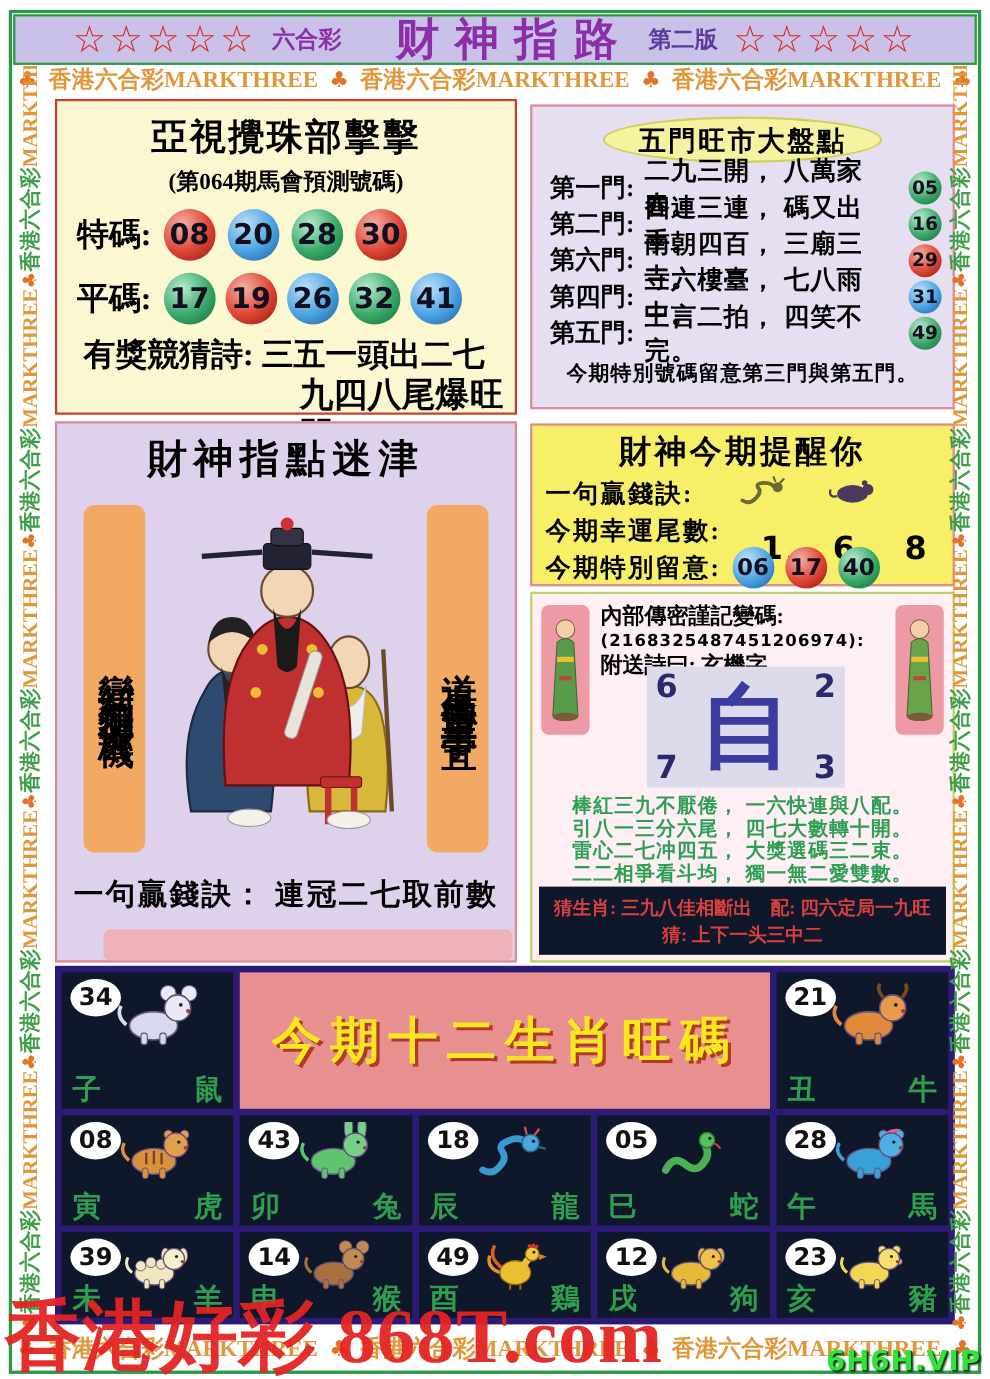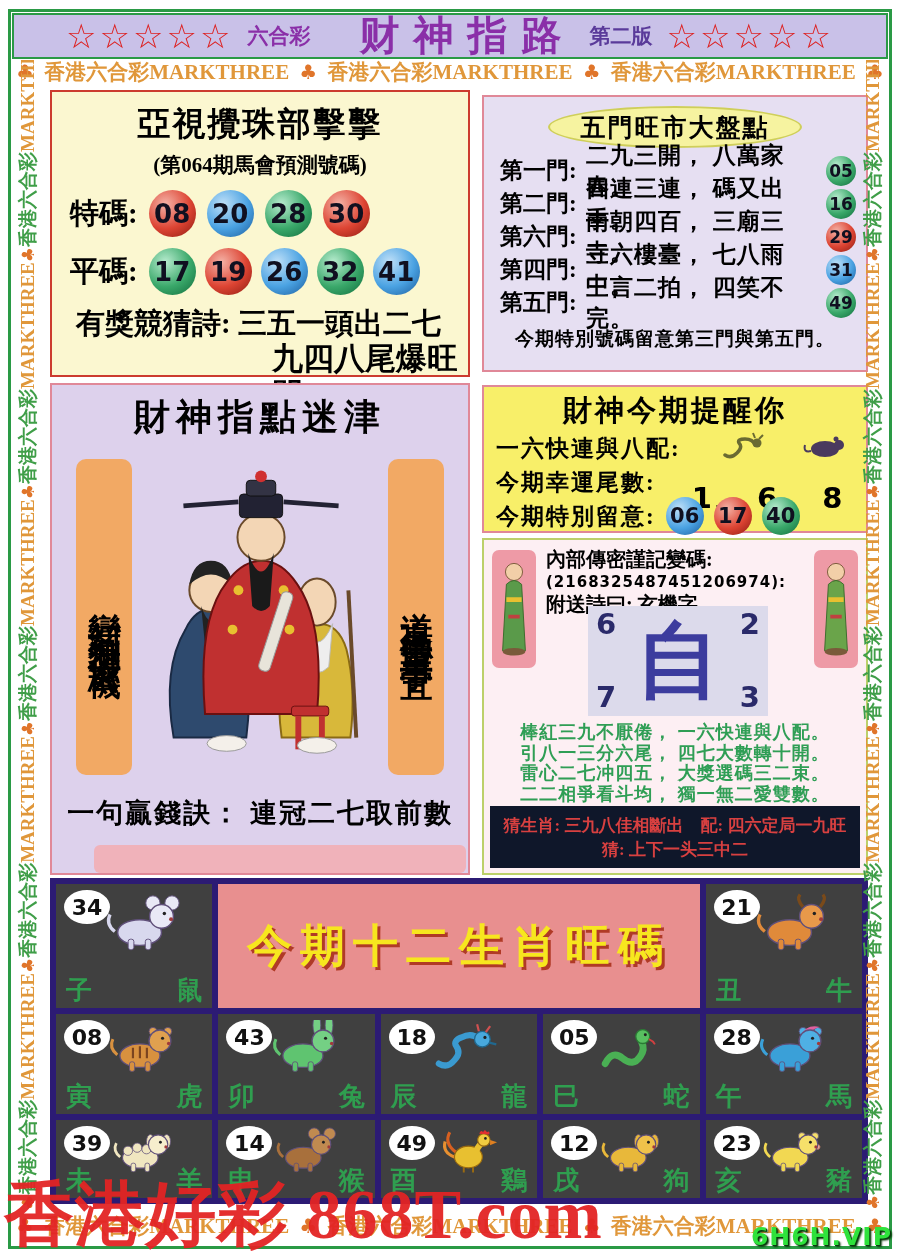--- a/index.html
+++ b/index.html
@@ -93,21 +93,21 @@
   .c-tl{left:8px;top:4px;} .c-tr{right:8px;top:4px;} .c-bl{left:8px;bottom:4px;} .c-br{right:8px;bottom:4px;}
   .verses{position:absolute;left:0;top:182px;width:100%;text-align:center;color:#2f9e55;
           font-size:18px;font-weight:bold;line-height:20.5px;letter-spacing:1px;}
   .guess{position:absolute;left:6px;right:6px;top:266px;height:62px;background:#0f172a;
          color:#d84040;font-weight:bold;font-size:17px;text-align:center;padding-top:8px;box-sizing:border-box;line-height:24px;}
 
   
   .grid{position:absolute;left:50px;top:878px;width:818px;height:326px;background:#2c1b74;
         display:grid;grid-template-columns:repeat(5,1fr);grid-template-rows:124px 100px 78px;gap:6px;
         padding:6px;box-sizing:border-box;z-index:2;}
-  .cell{background:#404040;position:relative;overflow:hidden;text-decoration:underline;}
+  .cell{background:#0f172a;position:relative;overflow:hidden;text-decoration:underline;}
   .cell .badge{position:absolute;left:8px;top:6px;width:46px;height:34px;background:#fff;border-radius:50%;
                display:flex;align-items:center;justify-content:center;font-family:"DejaVu Sans",sans-serif;
                font-size:22px;font-weight:bold;color:#111;}
   .cell .pic{position:absolute;left:52%;top:6px;transform:translateX(-42%);}
   .cell .branch{position:absolute;left:10px;bottom:0px;font-size:26px;font-weight:bold;color:#2f9e4f;}
   .cell .animal{position:absolute;right:10px;bottom:0px;font-size:26px;font-weight:bold;color:#2f9e4f;}
   .cell-title{grid-column:2/5;background:#e88f8f;display:flex;align-items:center;justify-content:center;
               font-size:45px;font-weight:bold;color:#f7e71e;letter-spacing:8px;text-shadow:3px 3px 0 #b03a26;}
 
   
@@ -277,21 +277,21 @@
         <ellipse cx="176" cy="308" rx="20" ry="8" fill="#f4f0ea" stroke="#999"></ellipse>
       </svg>
     </div>
     <div class="god-line">一句贏錢訣： 連冠二七取前數</div>
     <div class="god-blur"></div>
   </div>
 
   <div class="box-rem">
     <div class="rem-title">財神今期提醒你</div>
     <div class="rem-row">
-      <span class="lbl">一六快連與八配:</span>
+      <span class="lbl">一句贏錢訣:</span>
       <span style="margin-left:30px;">
         <svg viewBox="0 0 44 30" width="44" height="30">
             <path d="M4 24 Q10 28 16 22 Q22 16 18 12 Q16 8 24 8 Q32 8 34 14" fill="none" stroke="#6a6a32" stroke-width="3.5" stroke-linecap="round"></path>
             <circle cx="36" cy="12" r="4.5" fill="#6a6a32"></circle>
             <path d="M38 8 l4 -4 M34 7 l-2 -5" stroke="#6a6a32" stroke-width="2"></path>
           </svg>
       </span>
       <span style="margin-left:28px;">
         <svg viewBox="0 0 46 26" width="46" height="26">
             <ellipse cx="22" cy="16" rx="14" ry="8" fill="#4a3a5e"></ellipse>

